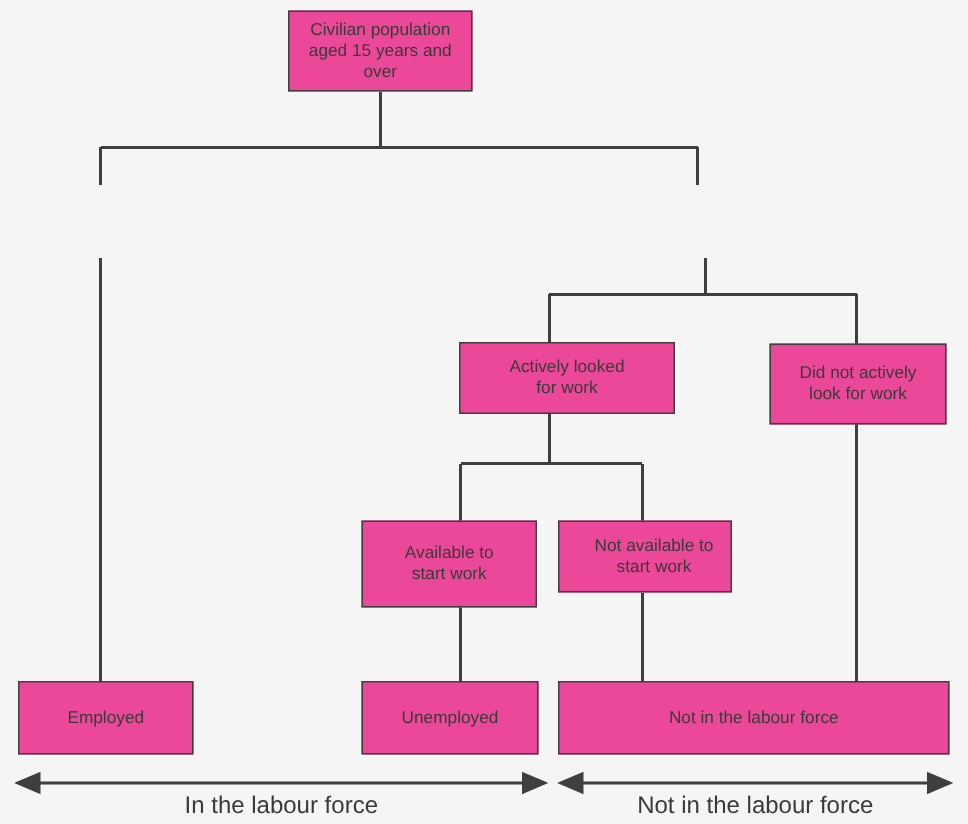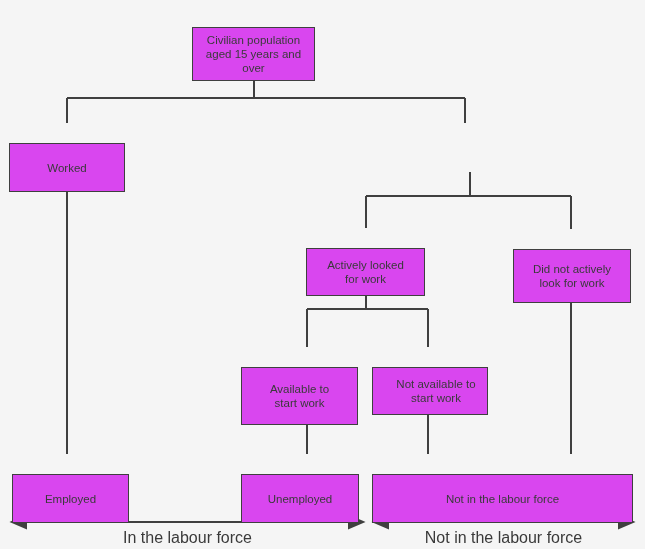--- a/index.html
+++ b/index.html
@@ -12,31 +12,30 @@
     width: 645px;
     height: 549px;
     background: #f5f5f5;
     font-family: "Liberation Sans", sans-serif;
     overflow: hidden;
   }
   .node {
     position: absolute;
     box-sizing: border-box;
     border: 1px solid #3f3f3f;
-    background: #d946ef;
+    background: #ec4899;
     color: #3a3a3a;
     font-size: 11.5px;
     line-height: 14px;
     display: flex;
     align-items: center;
     justify-content: center;
     text-align: center;
     padding: 2px 4px;
     white-space: pre-line;
-    margin-top: 20px;
   }
   .connectors {
     position: absolute;
     left: 0;
     top: 0;
     width: 645px;
     height: 549px;
     pointer-events: none;
   }
   .axis-label {
@@ -87,24 +86,23 @@
       <line x1="384" y1="522" x2="623" y2="522"></line>
       <polygon points="374,522 388,516 388,528"></polygon>
       <polygon points="633,522 619,516 619,528"></polygon>
     </g>
   </svg>
 
   <div class="node" style="left:192px; top:7px; width:123px; height:54px;">Civilian population
 aged 15 years and
 over</div>
 
-  <div class="node" style="left:9px; top:123px; width:116px; height:49px;">Worked</div>
 
 
-  <div class="node" style="left:306px; top:228px; width:119px; height:48px;">Actively looked
+  <div class="node" style="left:306px; top:228px; width:144px; height:48px;">Actively looked
 for work</div>
 
   <div class="node" style="left:513px; top:229px; width:118px; height:54px;">Did not actively
 look for work</div>
 
   <div class="node" style="left:241px; top:347px; width:117px; height:58px;">Available to
 start work</div>
 
   <div class="node" style="left:372px; top:347px; width:116px; height:48px;padding-left:16px;">Not available to
 start work</div>

